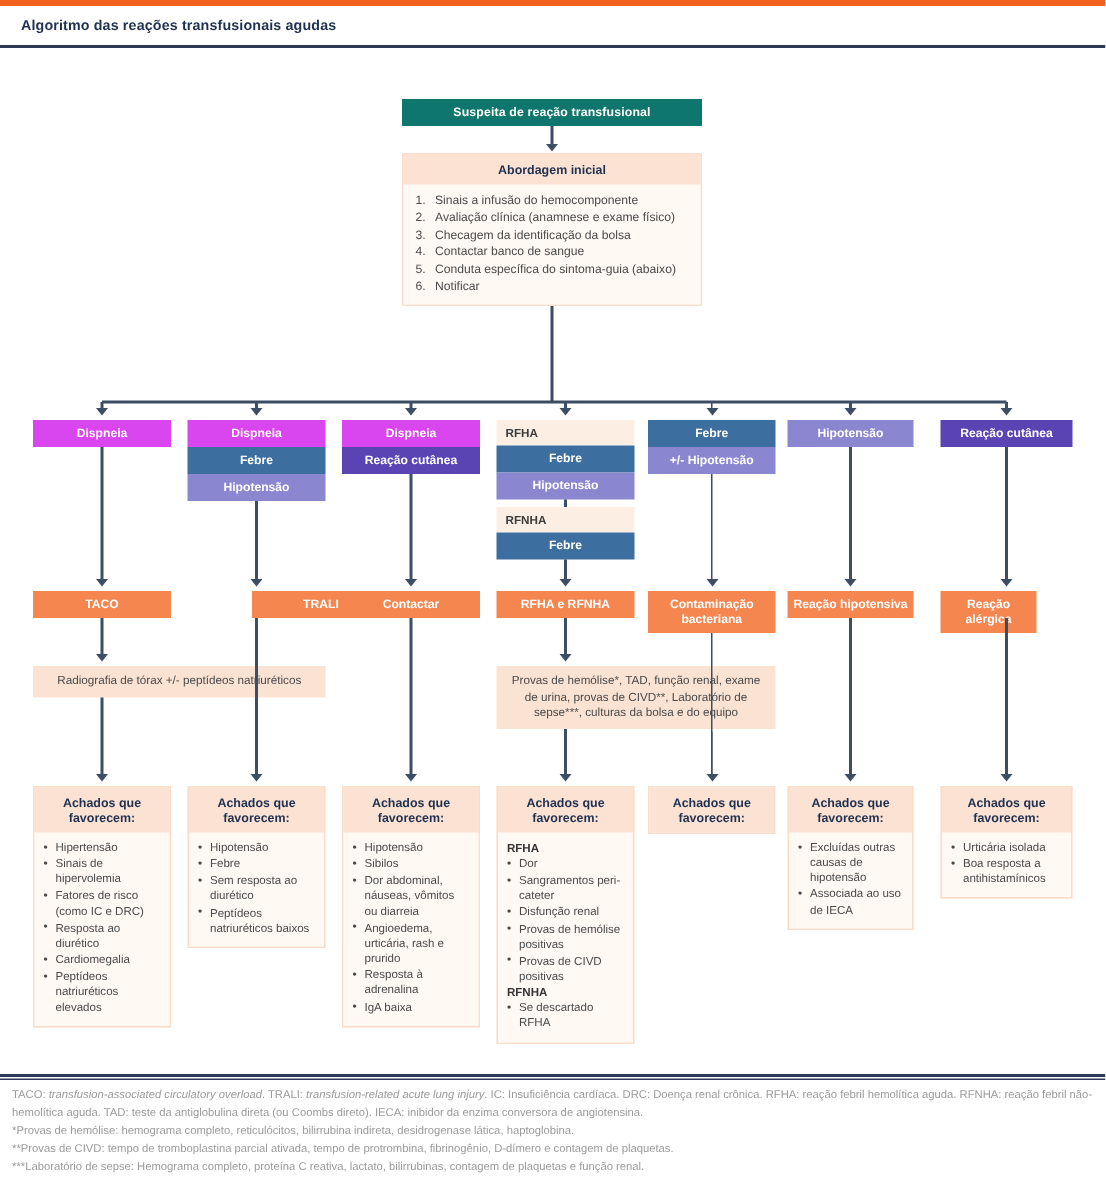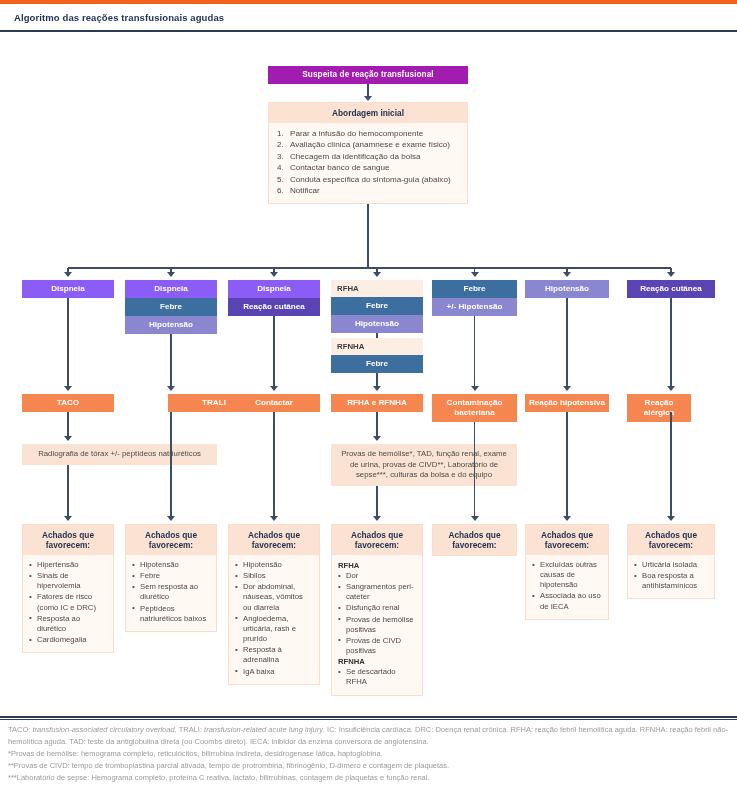--- a/index.html
+++ b/index.html
@@ -20,21 +20,21 @@
     background: #fff;
   }
   #titlebar .t { font-size: 9.5px; font-weight: bold; color:#1f3050; letter-spacing:0.1px; }
 
   
   #canvas { position: relative; width: 737px; height: 660px; }
 
   .box { position: absolute; text-align: center; }
 
   .orange-head {
-    background: #a21caf; color:#fff; font-weight: bold;
+    background: #0f766e; color:#fff; font-weight: bold;
     font-size: 8.2px; line-height: 1.25; padding: 4px 3px;
     letter-spacing: .1px;
   }
   .peach-panel {
     background: #fdeee4; border: 1px solid #fbdcc9;
   }
   .peach-panel .ph {
     font-weight: bold; font-size: 8.3px; padding: 5px 4px 5px;
     color:#1f3050; text-align:center; background: #fbe2d2;
   }
@@ -42,21 +42,21 @@
     background: #fff8f3; padding: 5px 6px 6px 6px; text-align:left;
   }
   .peach-flat {
     background: #fbe3d3; color:#4a4a4a; font-size: 7.8px;
     line-height: 1.35; padding: 5px 6px; text-align:center;
   }
   .sym {
     color:#fff; font-weight:bold; font-size: 8.1px;
     padding: 4px 2px; line-height:1.2;
   }
-  .sym-dysp  { background:#8b5cf6; }
+  .sym-dysp  { background:#d946ef; }
   .sym-fever { background:#3c6e9f; }
   .sym-hypo  { background:#8a86cf; }
   .sym-skin  { background:#5a44b4; }
   .sym-label {
     background:#fdeee4; color:#3b3b3b; font-weight:bold;
     font-size: 7.8px; text-align:left; padding: 4px 6px;
   }
   .orange-diag {
     background:#f5864f; color:#fff; font-weight:bold;
     font-size: 8.1px; line-height:1.25; padding: 4px 3px;
@@ -109,21 +109,21 @@
 </div>
 
 <div id="canvas">
     <div class="box orange-head" style="left: 268px; top: 34px; width: 200px;">Suspeita de reação transfusional</div>
     <div class="vline" style="left: 367.3px; top: 52px; height: 14px;"></div>
     <div class="arrow" style="left: 364px; top: 64px;"></div>
     <div class="box peach-panel" style="left: 268px; top: 70px; width: 200px;">
       <div class="ph">Abordagem inicial</div>
       <div class="pb">
         <ol class="steps">
-          <li>Parar a infusão do hemocomponente</li>
+          <li>Sinais a infusão do hemocomponente</li>
           <li>Avaliação clínica (anamnese e exame físico)</li>
           <li>Checagem da identificação da bolsa</li>
           <li>Contactar banco de sangue</li>
           <li>Conduta específica do sintoma-guia (abaixo)</li>
           <li>Notificar</li>
         </ol>
       </div>
     </div>
     <div class="vline" style="left: 367.3px; top: 172px; height: 64px;"></div>
     <div class="hline" style="left: 68px; top: 235.3px; width: 603px;"></div>
@@ -140,20 +140,21 @@
     <div class="arrow" style="left: 64px; top: 484px;"></div>
     <div class="box peach-panel" style="left: 22px; top: 492px; width: 92px;">
       <div class="ph">Achados que favorecem:</div>
       <div class="pb">
         <ul class="findings">
           <li>Hipertensão</li>
           <li>Sinais de hipervolemia</li>
           <li>Fatores de risco (como IC e DRC)</li>
           <li>Resposta ao diurético</li>
           <li>Cardiomegalia</li>
+          <li>Peptídeos natriuréticos elevados</li>
         </ul>
       </div>
     </div>
     <div class="vline" style="left: 170.3px; top: 236px; height: 6px;"></div>
     <div class="arrow" style="left: 167px; top: 240px;"></div>
     <div class="box sym sym-dysp" style="left: 125px; top: 248px; width: 92px;">Dispneia</div>
     <div class="box sym sym-fever" style="left: 125px; top: 266px; width: 92px;">Febre</div>
     <div class="box sym sym-hypo" style="left: 125px; top: 284px; width: 92px;">Hipotensão</div>
     <div class="vline" style="left: 170.3px; top: 302px; height: 54px;"></div>
     <div class="arrow" style="left: 167px; top: 354px;"></div>

